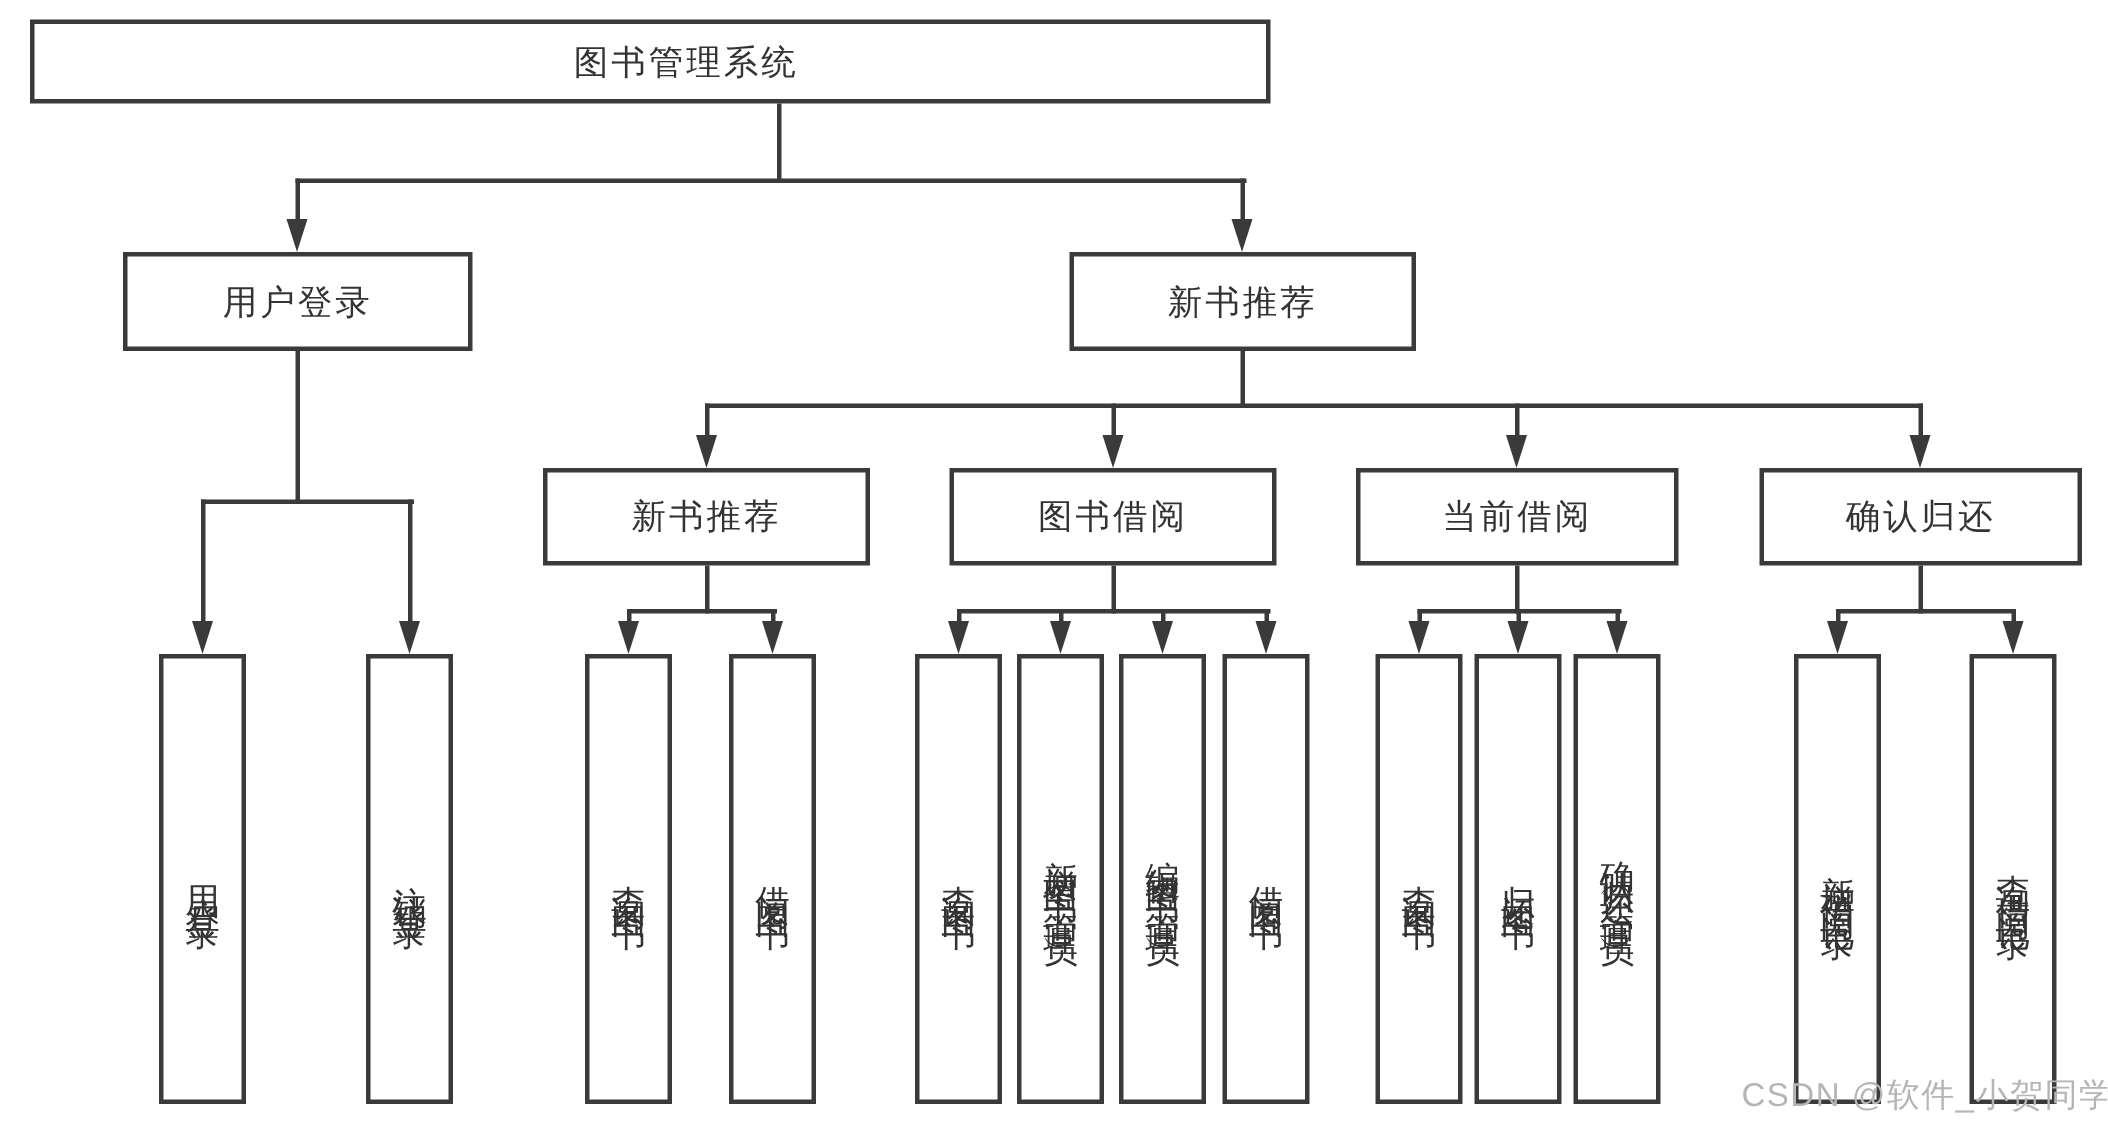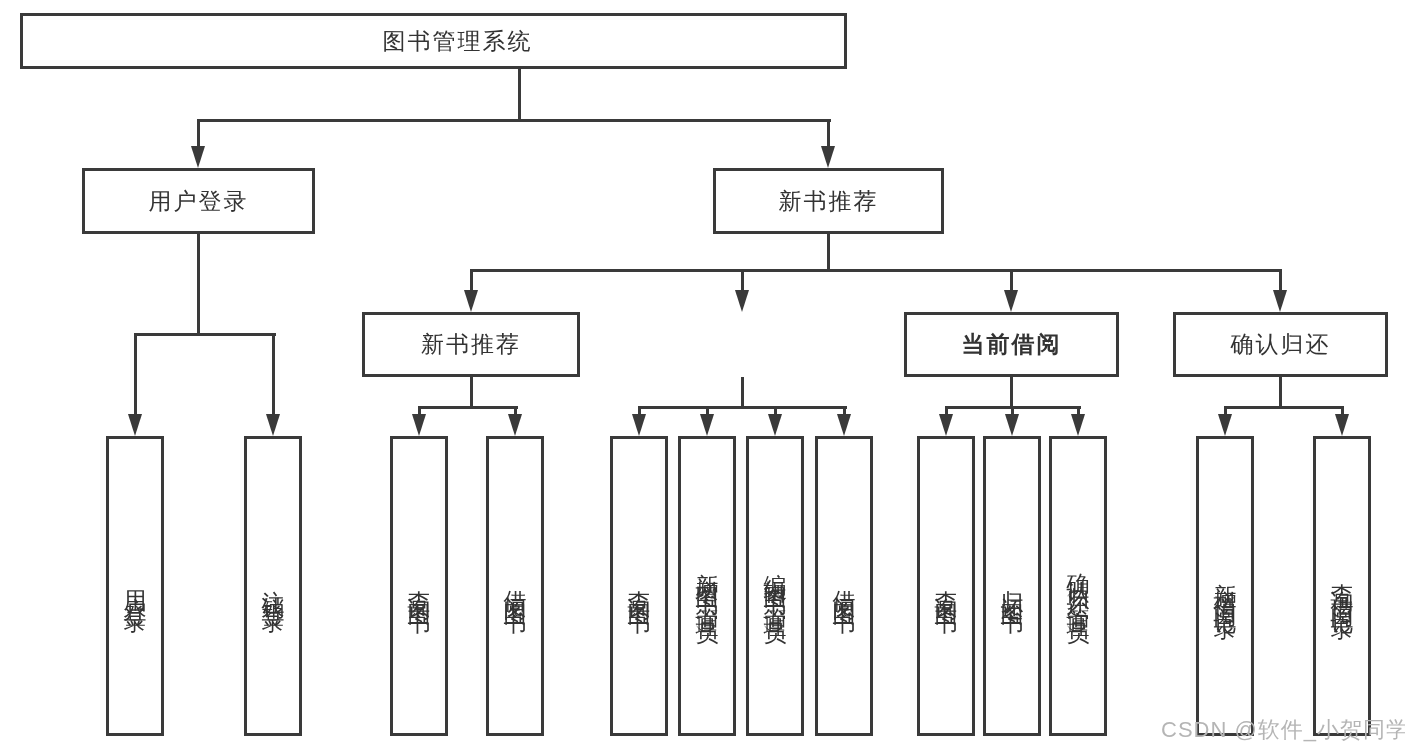--- a/index.html
+++ b/index.html
@@ -71,21 +71,24 @@
   <div class="vline" style="left:741px;top:269px;height:23px;"></div>
   <div class="arr" style="left:735px;top:290px;"></div>
   <div class="vline" style="left:1010px;top:269px;height:23px;"></div>
   <div class="arr" style="left:1004px;top:290px;"></div>
   <div class="vline" style="left:1279px;top:269px;height:23px;"></div>
   <div class="arr" style="left:1273px;top:290px;"></div>
 
   <div class="hbox" style="left:362px;top:312px;width:218px;height:65px;">
     <span>新书推荐</span>
   </div>
-  <div class="hbox" style="left:904px;top:312px;width:215px;height:65px;font-weight:bold;">
+  <div class="hbox" style="left:633px;top:312px;width:218px;height:65px;">
+    <span>图书借阅</span>
+  </div>
+  <div class="hbox" style="left:904px;top:312px;width:215px;height:65px;">
     <span>当前借阅</span>
   </div>
   <div class="hbox" style="left:1173px;top:312px;width:215px;height:65px;">
     <span>确认归还</span>
   </div>
 
   <div class="vline" style="left:470px;top:377px;height:32px;"></div>
   <div class="hline" style="left:418px;top:406px;width:100px;"></div>
   <div class="vline" style="left:418px;top:406px;height:10px;"></div>
   <div class="arr" style="left:412px;top:414px;"></div>

